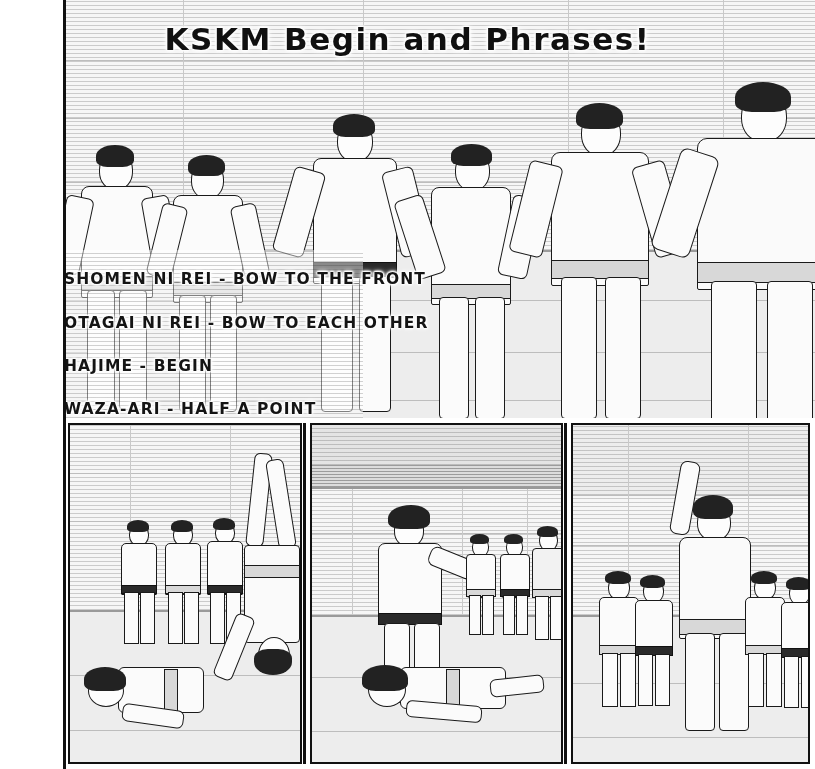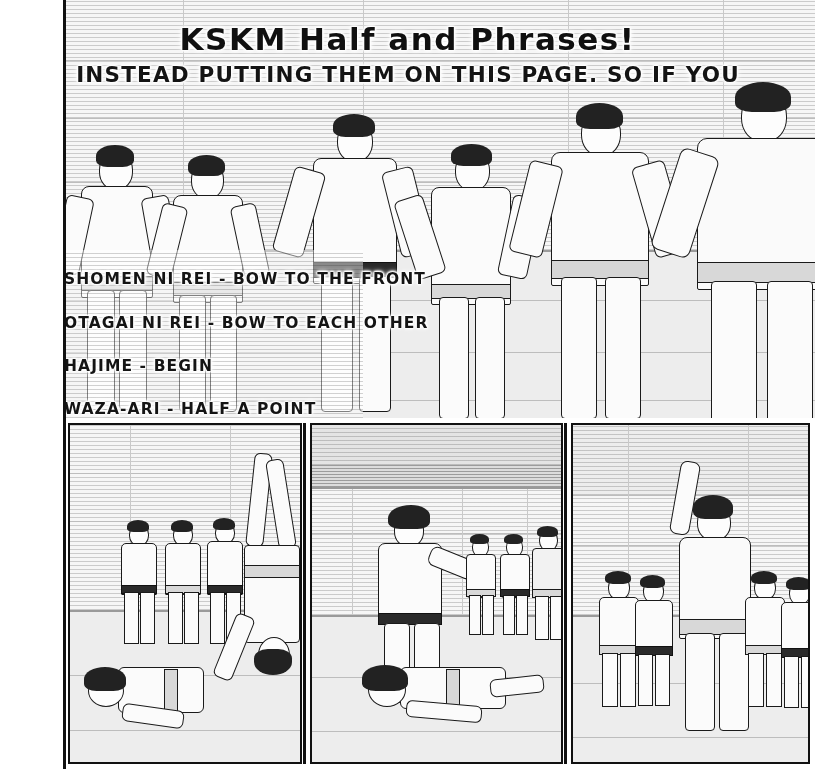--- a/index.html
+++ b/index.html
@@ -258,24 +258,23 @@
       <div class="limb" style="left:22px;top:191px;width:44px;height:142px;border-radius:4px;"></div>
       <div class="limb" style="left:78px;top:191px;width:44px;height:142px;border-radius:4px;"></div>
       <div class="limb" style="left:-24px;top:60px;width:38px;height:104px;border-radius:8px;transform:rotate(18deg);"></div>
     </div>
 
     <div class="tone-lite" style="position:absolute;left:0;top:250px;width:300px;height:168px;background-color:rgba(255,255,255,0.45);"></div>
   </div>
 
   <div id="text-layer">
 
-    <div id="title">KSKM Half and Phrases!</div>
+    <div id="title">KSKM Begin and Phrases!</div>
 
     <div id="intro" class="manga-text">
-      <div>instead putting them on this page. So if you</div>
     </div>
 
     <div class="manga-text glossary-line" style="top:314px;">Otagai ni rei - Bow to each other</div>
     <div class="manga-text glossary-line" style="top:270px;">Shomen ni rei - Bow to the front</div>
     <div class="manga-text glossary-line" style="top:357px;">Hajime - Begin</div>
     <div class="manga-text glossary-line" style="top:400px;">Waza-ari - Half a point</div>
   </div>
 
   <div id="panels">
 

